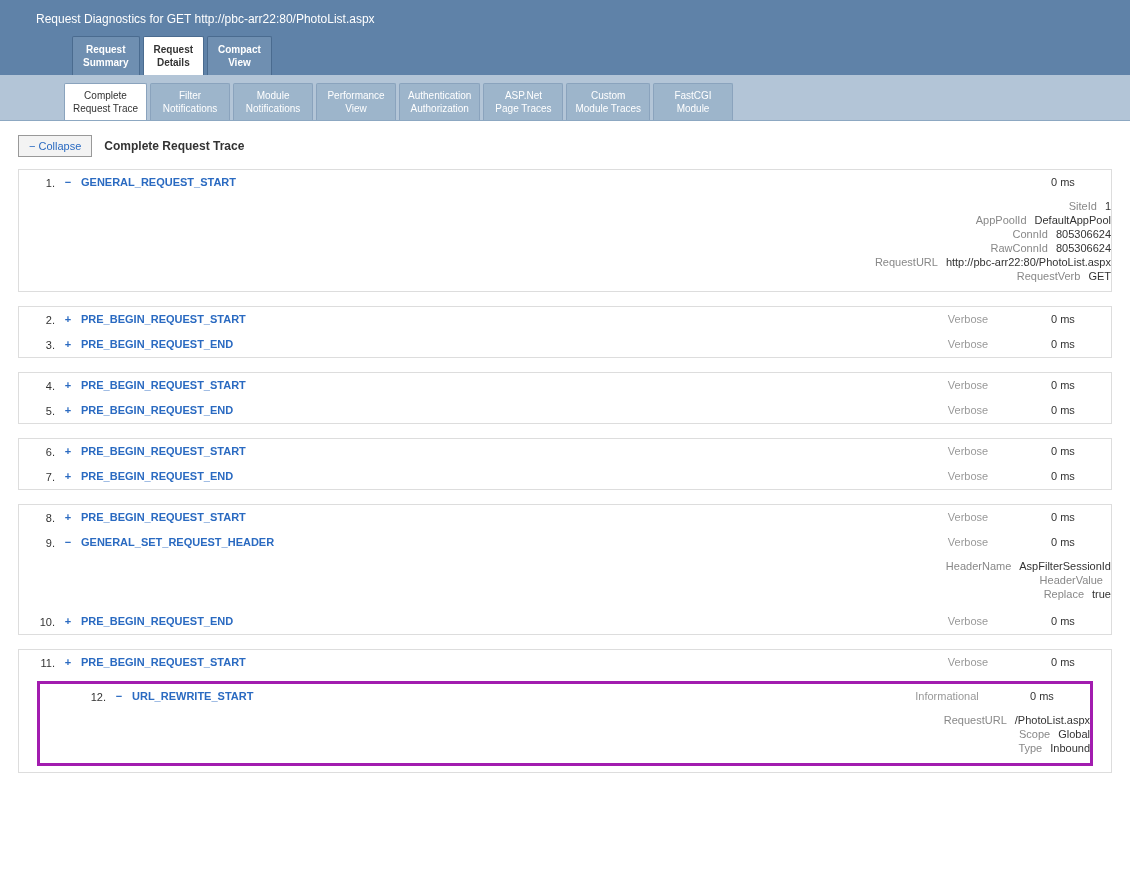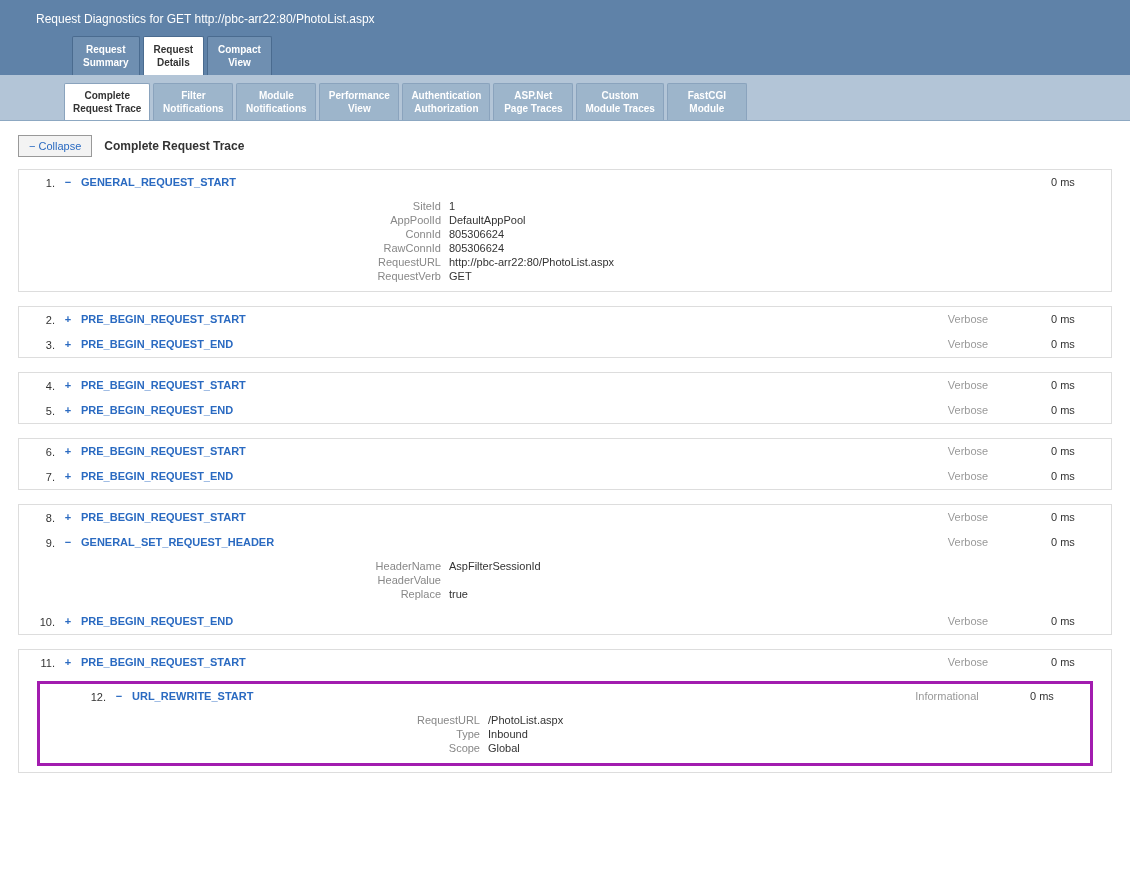--- a/index.html
+++ b/index.html
@@ -47,21 +47,21 @@
     background: #b3c5d7;
     padding: 8px 0 0 64px;
     display: flex;
     gap: 3px;
     border-bottom: 1px solid #8da8c2;
   }
   .sub-tab {
     background: #9db5cb;
     color: #fff;
     font-size: 10px;
-    font-weight: bold;
+    font-weight: normal;
     text-align: center;
     padding: 5px 8px;
     border: 1px solid #8aa3bd;
     border-bottom: none;
     min-width: 80px;
     cursor: pointer;
     line-height: 1.3;
     border-radius: 2px 2px 0 0;
   }
   .sub-tab.active {
@@ -133,20 +133,21 @@
     width: 50px;
     flex-shrink: 0;
     color: #333;
   }
   .details-table {
     margin: 4px 0 8px 0;
   }
   .detail-row {
     display: flex;
     padding: 1px 0;
+    justify-content: flex-end;
   }
   .detail-key {
     width: 430px;
     text-align: right;
     color: #888;
     padding-right: 8px;
     flex-shrink: 0;
   }
   .detail-val {
     color: #333;
@@ -324,24 +325,24 @@
             <div class="entry-name">URL_REWRITE_START</div>
             <div class="entry-level">Informational</div>
             <div class="entry-time">0 ms</div>
           </div>
           <div class="details-table">
             <div class="detail-row">
               <div class="detail-key">RequestURL</div>
               <div class="detail-val">/PhotoList.aspx</div>
             </div>
             <div class="detail-row">
+              <div class="detail-key">Scope</div>
+              <div class="detail-val">Global</div>
+            </div>
+            <div class="detail-row">
               <div class="detail-key">Type</div>
               <div class="detail-val">Inbound</div>
-            </div>
-            <div class="detail-row">
-              <div class="detail-key">Scope</div>
-              <div class="detail-val">Global</div>
             </div>
           </div>
         </div>
       </div>
     </div>
 </div>
 
 </body></html>

